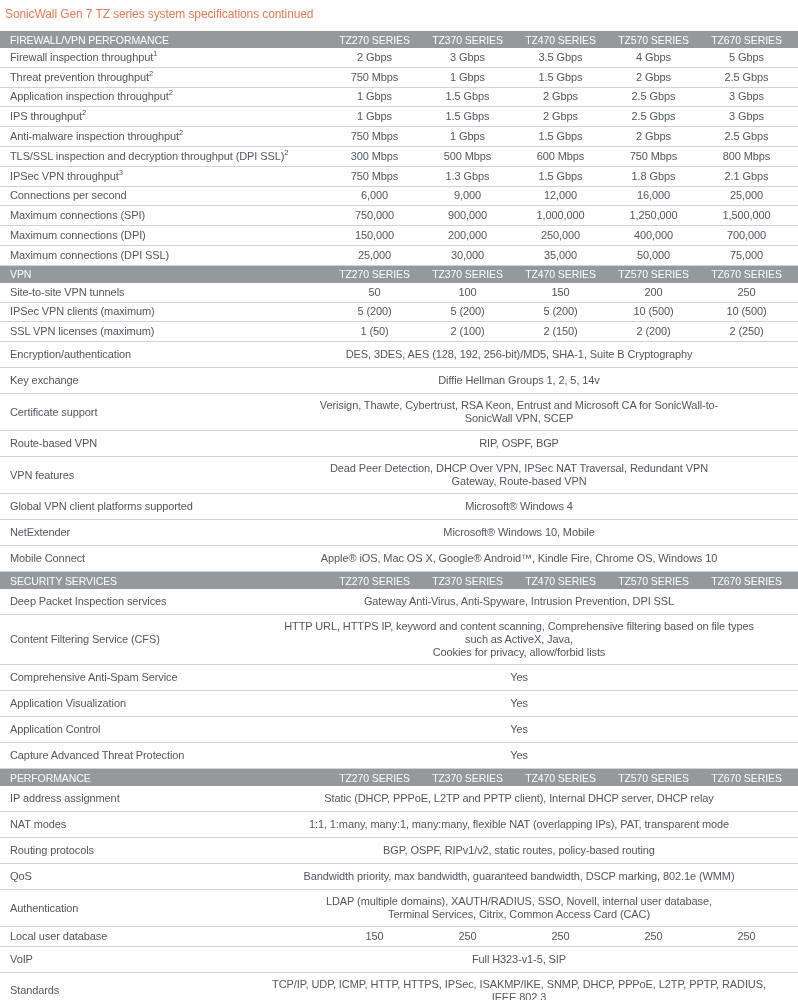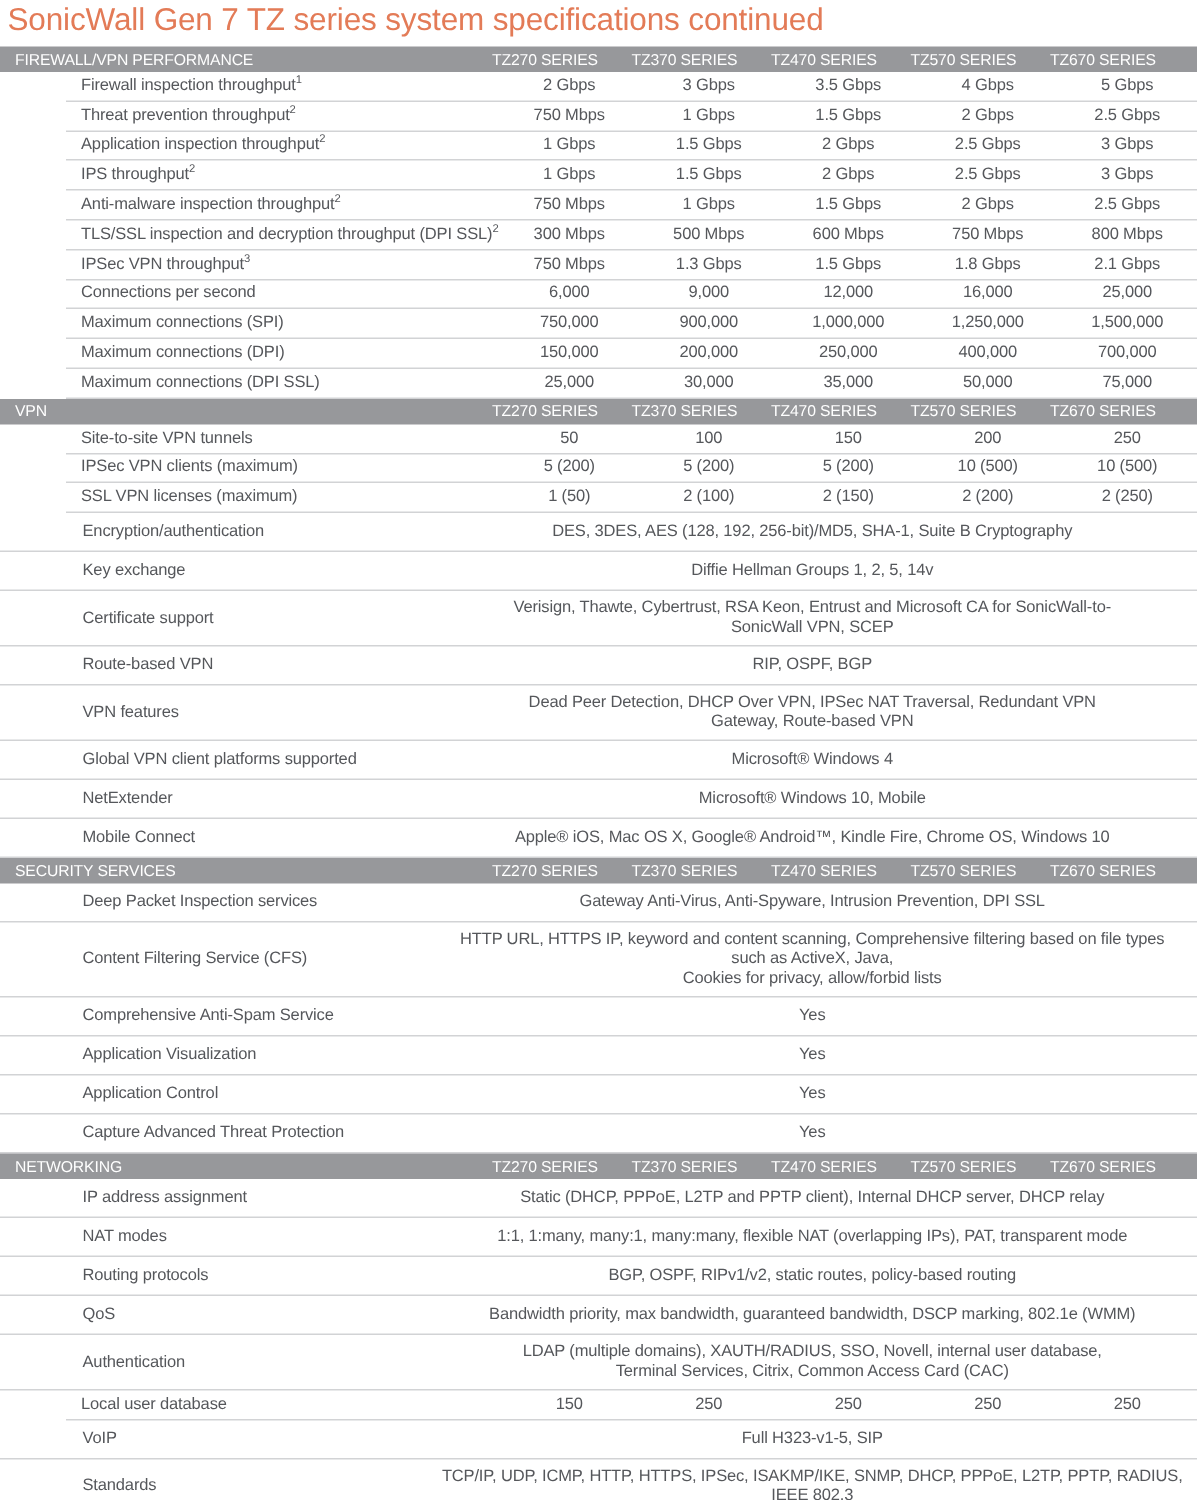--- a/index.html
+++ b/index.html
@@ -6,41 +6,41 @@
   body{
     width:798px;height:1000px;overflow:hidden;
     font-family:"Liberation Sans","DejaVu Sans",sans-serif;
     color:var(--text,#55575B);
     letter-spacing:-0.1px;
     -webkit-font-smoothing:antialiased;
   }
   .page{width:798px;}
   .title{
     color:var(--accent,#E37B57);
-    font-size:21px;line-height:18px;
+    font-size:12px;line-height:18px;
     padding:5px 0 8px 5px;font-weight:400;
   }
   .bar{
     display:flex;align-items:center;
     background:var(--bar,#97989B);
     color:#ffffff;height:17px;
     font-size:10.5px;
   }
   .bar-label{width:318px;padding-left:10px;white-space:nowrap;}
-  .bar-col{width:93px;white-space:nowrap;}
+  .bar-col{width:93px;text-align:center;white-space:nowrap;}
   .row{
     display:flex;align-items:center;
     border-bottom:1px solid var(--border,#D2D3D5);
     box-sizing:border-box;
     font-size:11px;line-height:13px;
   }
-  .row.vals{min-height:19.8px;margin-left:44px;}
+  .row.vals{min-height:19.8px;}
   .row.span-row{min-height:26px;padding:5px 0;}
   .vals .row-label{width:328px;padding-left:10px;box-sizing:border-box;}
-  .span-row .row-label{width:245px;padding-left:10px;box-sizing:border-box;flex:none;margin-left:45px;}
+  .span-row .row-label{width:245px;padding-left:10px;box-sizing:border-box;flex:none;}
   .cols{display:flex;}
   .col{width:93px;text-align:center;}
   .span-val{flex:1;text-align:center;white-space:pre-line;padding-right:5px;}
   sup{font-size:7.5px;line-height:0;vertical-align:super;}
 </style>
 </head>
 <body>
 
 <div class="page">
   <div class="title">SonicWall Gen 7 TZ series system specifications continued</div>
@@ -263,21 +263,21 @@
       </div>
       <div class="row span-row">
         <div class="row-label"><span>Application Control</span></div>
         <div class="span-val">Yes</div>
       </div>
       <div class="row span-row">
         <div class="row-label"><span>Capture Advanced Threat Protection</span></div>
         <div class="span-val">Yes</div>
       </div>
       <div class="bar">
-        <span class="bar-label">NETWORKING</span>
+        <span class="bar-label">PERFORMANCE</span>
         <span class="bar-col">TZ270 SERIES</span>
         <span class="bar-col">TZ370 SERIES</span>
         <span class="bar-col">TZ470 SERIES</span>
         <span class="bar-col">TZ570 SERIES</span>
         <span class="bar-col">TZ670 SERIES</span>
       </div>
       <div class="row span-row">
         <div class="row-label"><span>IP address assignment</span></div>
         <div class="span-val">Static (DHCP, PPPoE, L2TP and PPTP client), Internal DHCP server, DHCP relay</div>
       </div>

